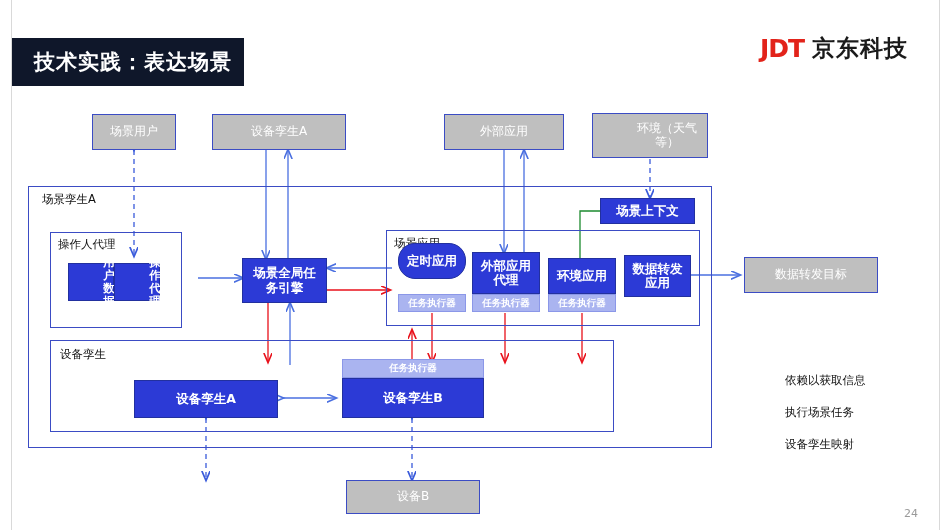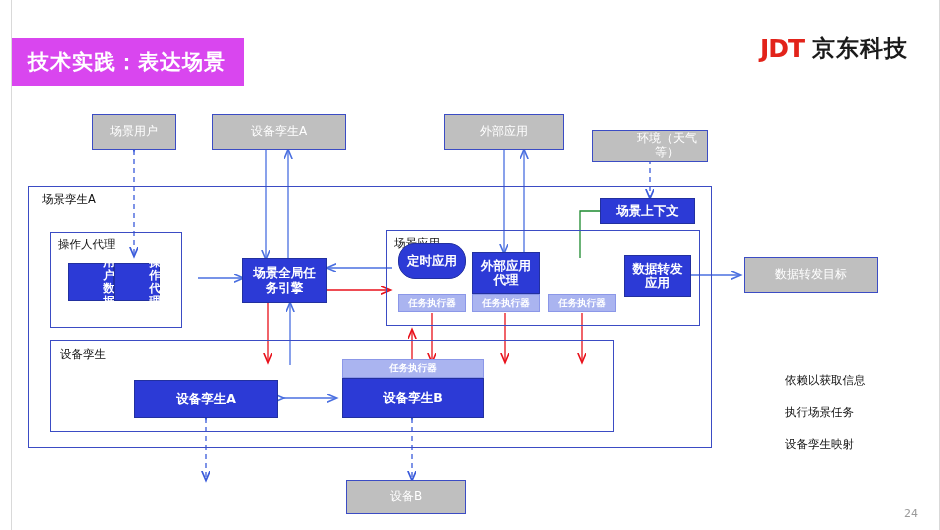--- a/index.html
+++ b/index.html
@@ -11,23 +11,23 @@
   }
   #slide{position:absolute;left:0;top:0;width:940px;height:530px;background:#fff;}
   
   .edge-line{position:absolute;background:#d9d9d9;}
   #edge-right{right:0;top:0;width:1px;height:530px;}
   #edge-left{left:11px;top:0;width:1px;height:530px;}
 
   
   #title-banner{
     position:absolute;left:12px;top:38px;width:232px;height:48px;
-    background:#d946ef;color:#ffffff;
+    background:#0f172a;color:#ffffff;
     font-size:21px;font-weight:bold;letter-spacing:1px;
-    display:flex;align-items:center;padding-left:16px;box-sizing:border-box;
+    display:flex;align-items:center;padding-left:22px;box-sizing:border-box;
   }
   
   #logo{position:absolute;right:32px;top:33px;display:flex;align-items:center;gap:8px;justify-content:space-between;}
   #logo-jdt{color:#e2231a;font-size:25px;font-weight:bold;letter-spacing:-1px;font-family:"DejaVu Sans","Liberation Sans",sans-serif;}
   #logo-cn{color:#1a1a1a;font-size:23px;font-weight:bold;letter-spacing:1px;}
 
   
   .node{position:absolute;box-sizing:border-box;display:flex;align-items:center;justify-content:center;text-align:center;line-height:1.15;}
   .gray-box{background:#bfbfbf;border:1.3px solid #3b4cc4;color:#ffffff;font-size:12px;}
   .blue-box{background:#2c3ad6;border:1.3px solid #22309f;color:#ffffff;font-size:12.5px;font-weight:bold;}
@@ -113,21 +113,21 @@
       <line x1="283" y1="398" x2="336" y2="398" stroke="#4a6fe0" stroke-width="1.3" marker-start="url(#ar-blue)" marker-end="url(#ar-blue)"></line>
 
       <line x1="206" y1="418" x2="206" y2="480" stroke="#3a5bdb" stroke-width="1.3" stroke-dasharray="5,4" marker-start="url(#ar-blue2)" marker-end="url(#ar-blue2)"></line>
       <line x1="412" y1="418" x2="412" y2="480" stroke="#3a5bdb" stroke-width="1.3" stroke-dasharray="5,4" marker-start="url(#ar-blue2)" marker-end="url(#ar-blue2)"></line>
     </g>
   </svg>
 
   <div class="node gray-box" style="left:92px;top:114px;width:84px;height:36px;">场景用户</div>
   <div class="node gray-box" style="left:212px;top:114px;width:134px;height:36px;">设备孪生A</div>
   <div class="node gray-box" style="left:444px;top:114px;width:120px;height:36px;">外部应用</div>
-  <div class="node gray-box" style="left:592px;top:130px;width:116px;height:32px;padding-left:34px;">环境（天气等）</div>
+  <div class="node gray-box" style="left:592px;top:113px;width:116px;height:45px;padding-left:34px;">环境（天气等）</div>
 
   <div class="node gray-box" style="left:744px;top:257px;width:134px;height:36px;">数据转发目标</div>
 
   <div class="container" style="left:28px;top:186px;width:684px;height:262px;"></div>
   <div class="container-label" style="left:42px;top:192px;">场景孪生A</div>
 
   <div class="container" style="left:50px;top:232px;width:132px;height:96px;"></div>
   <div class="container-label" style="left:58px;top:237px;">操作人代理</div>
   <div class="node blue-box-sm" style="left:68px;top:263px;width:46px;height:38px;white-space:pre-line;">用户
 数据</div>
@@ -142,34 +142,35 @@
   <div class="container" style="left:386px;top:230px;width:314px;height:96px;"></div>
   <div class="container-label" style="left:394px;top:236px;">场景应用</div>
 
   <div class="node blue-box" style="left:398px;top:243px;width:68px;height:36px;white-space:pre-line;border-radius:17px;">定时应用</div>
   <div class="node exec-bar" style="left:398px;top:294px;width:68px;height:18px;">任务执行器</div>
 
   <div class="node blue-box" style="left:472px;top:252px;width:68px;height:42px;white-space:pre-line;">外部应用
 代理</div>
   <div class="node exec-bar" style="left:472px;top:294px;width:68px;height:18px;">任务执行器</div>
 
+  <div class="node blue-box" style="left:548px;top:258px;width:68px;height:36px;white-space:pre-line;">环境应用</div>
   <div class="node exec-bar" style="left:548px;top:294px;width:68px;height:18px;">任务执行器</div>
 
   <div class="node blue-box" style="left:624px;top:255px;width:67px;height:42px;white-space:pre-line;">数据转发
 应用</div>
 
   <div class="container" style="left:50px;top:340px;width:564px;height:92px;"></div>
   <div class="container-label" style="left:60px;top:347px;">设备孪生</div>
 
   <div class="node blue-box" style="left:134px;top:380px;width:144px;height:38px;">设备孪生A</div>
 
   <div class="node exec-bar" style="left:342px;top:359px;width:142px;height:19px;">任务执行器</div>
   <div class="node blue-box" style="left:342px;top:378px;width:142px;height:40px;">设备孪生B</div>
 
-  <div class="node gray-box" style="left:346px;top:480px;width:120px;height:34px;">设备B</div>
+  <div class="node gray-box" style="left:346px;top:480px;width:134px;height:34px;">设备B</div>
 
   <div id="legend">
     <div class="legend-row">
       <span class="legend-text">依赖以获取信息</span>
       <svg class="legend-line" viewBox="0 0 132 8">
         <defs>
             <marker id="lg-g" markerWidth="8" markerHeight="8" refX="6" refY="3" orient="auto">
           <path d="M0,0 L6.5,3 L0,6" fill="none" stroke="#1d8a2f" stroke-width="1.1"></path>
             </marker>
           </defs>

